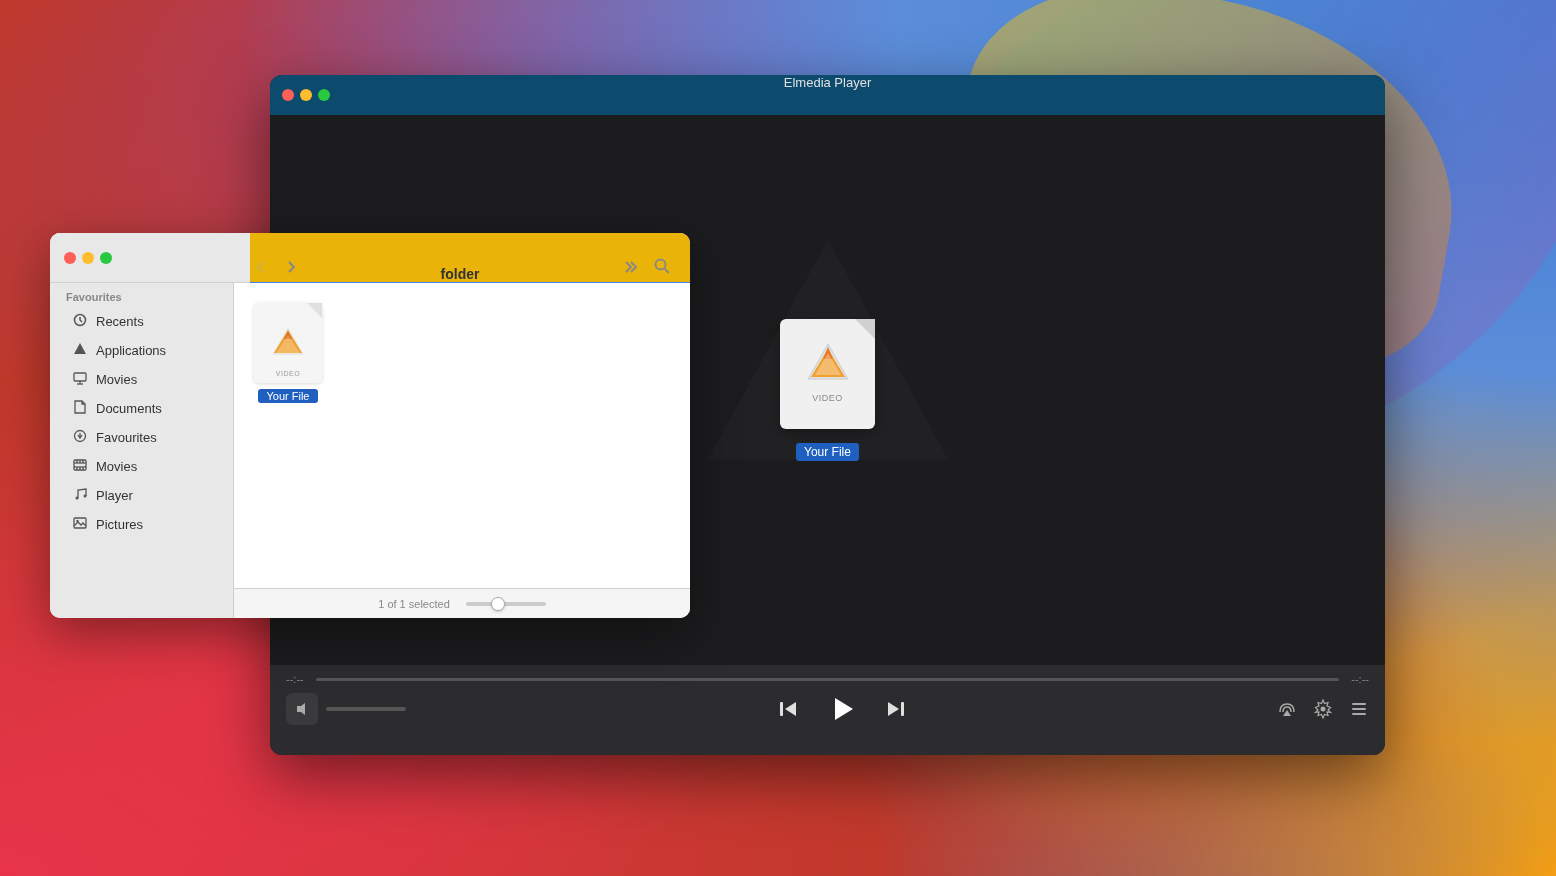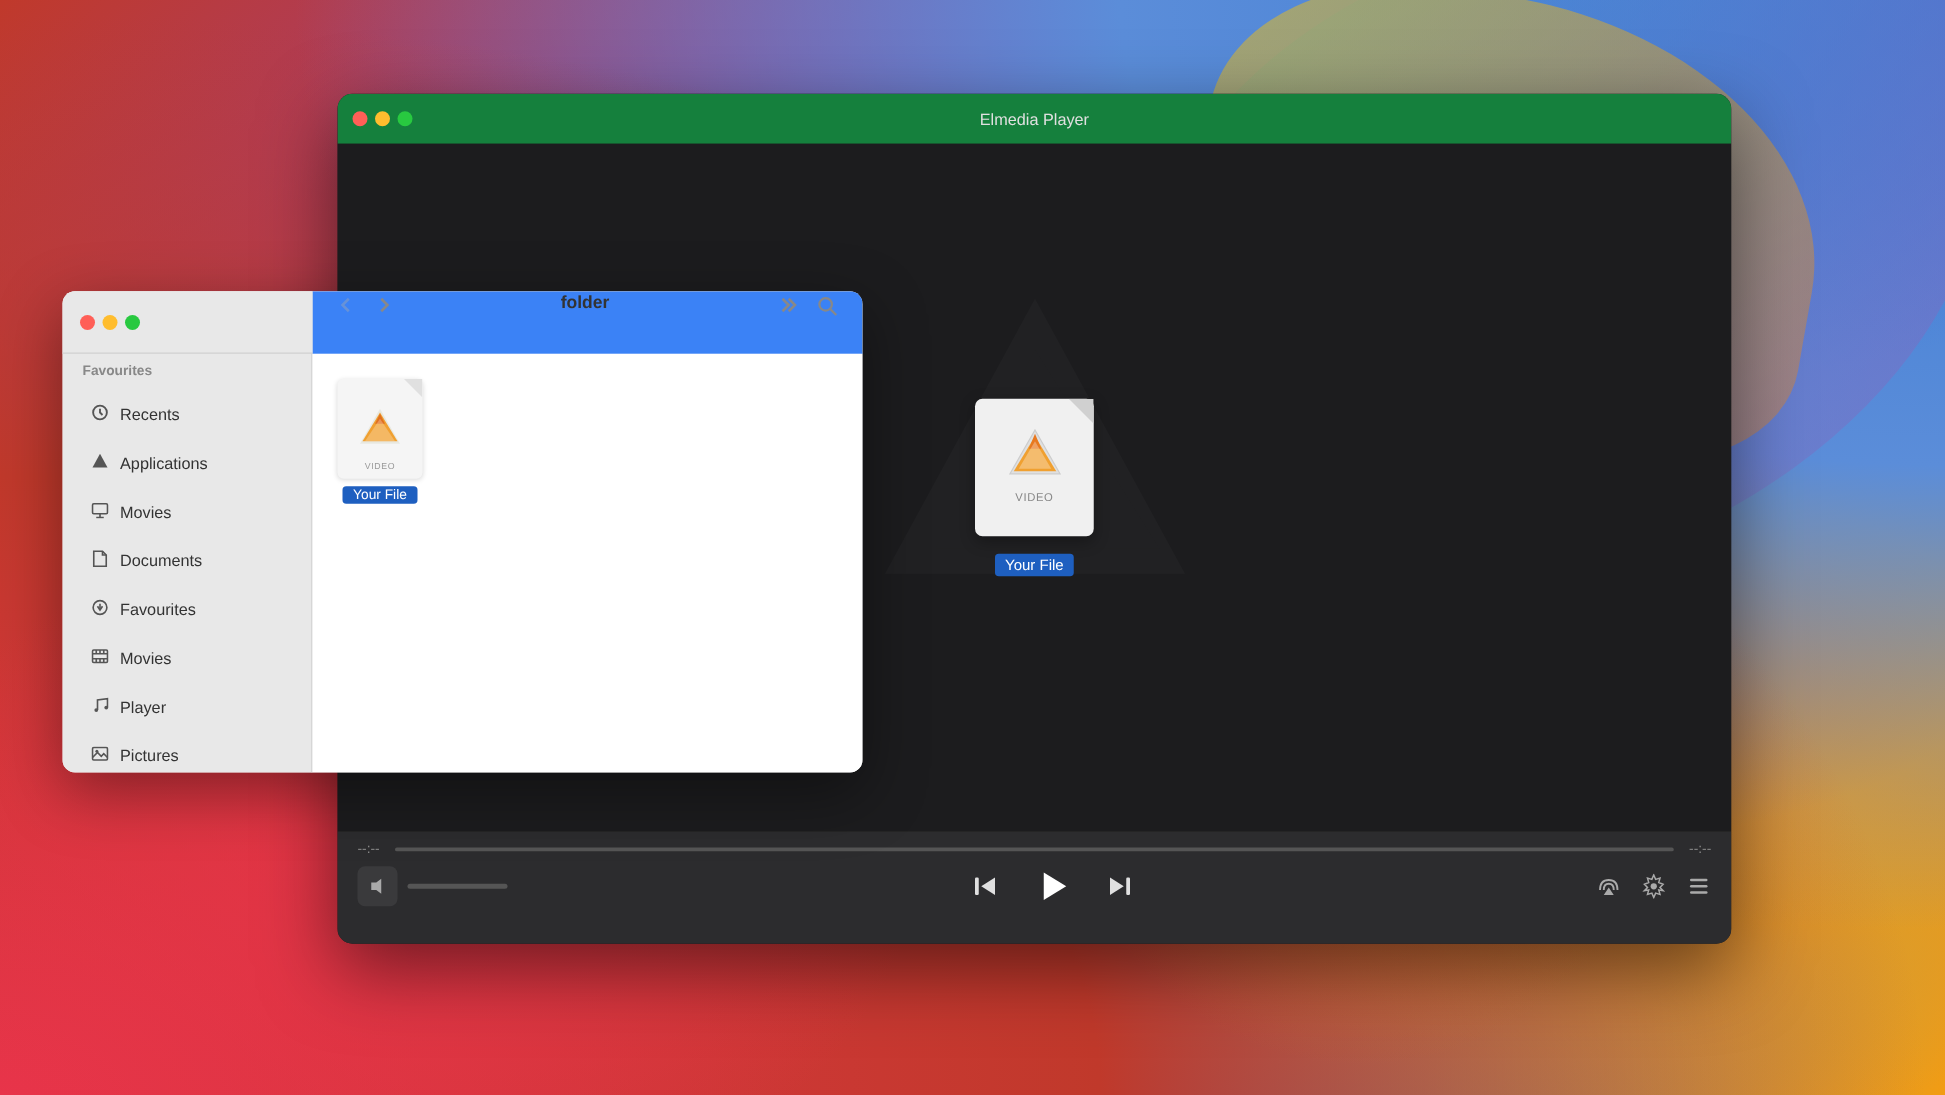--- a/index.html
+++ b/index.html
@@ -67,23 +67,22 @@
       background: #1c1c1e;
       border-radius: 12px;
       box-shadow: 0 20px 60px rgba(0,0,0,0.5);
       overflow: hidden;
       display: flex;
       flex-direction: column;
     }
 
     .media-player-titlebar {
       height: 40px;
-      background: #15803d;
-      display: flex;
-      align-items: center;
+      background: #0c4a6e;
+      display: flex;
       justify-content: center;
       position: relative;
       flex-shrink: 0;
     }
 
     .media-player-title {
       color: #e0e0e0;
       font-size: 13px;
       font-weight: 500;
     }
@@ -295,28 +294,27 @@
       width: 640px;
       height: 385px;
       background: #f5f5f5;
       border-radius: 10px;
       box-shadow: 0 15px 50px rgba(0,0,0,0.4);
       overflow: hidden;
       display: flex;
     }
 
     .finder-sidebar {
-      width: 200px;
+      width: 184px;
       background: #e8e8e8;
       border-right: 1px solid #d0d0d0;
       display: flex;
       flex-direction: column;
       padding-top: 50px;
       flex-shrink: 0;
-      justify-content: space-between;
     }
 
     .finder-titlebar {
       position: absolute;
       top: 0;
       left: 0;
       width: 200px;
       height: 50px;
       background: #e8e8e8;
       display: flex;
@@ -362,24 +360,24 @@
     }
 
     .finder-main {
       flex: 1;
       display: flex;
       flex-direction: column;
     }
 
     .finder-toolbar {
       height: 50px;
-      background: #3b82f6;
+      background: #eab308;
       border-bottom: 1px solid #3b82f6;
       display: flex;
-      align-items: flex-start;
+      align-items: flex-end;
       padding: 0 16px;
       gap: 8px;
     }
 
     .nav-btn {
       background: none;
       border: none;
       cursor: pointer;
       color: #888;
       font-size: 16px;
@@ -770,14 +768,20 @@
               <polygon points="20,8 24,16 16,16" fill="#e07020"></polygon>
               <polygon points="20,12 32,30 8,30" fill="white" opacity="0.25"></polygon>
             </svg>
           </div>
           <span class="file-type-label">VIDEO</span>
         </div>
         <div class="file-name-badge">Your File</div>
       </div>
     </div>
 
+    <div class="finder-status-bar">
+      <span class="status-text">1 of 1 selected</span>
+      <div class="status-slider-track">
+        <div class="status-slider-thumb"></div>
+      </div>
+    </div>
   </div>
 </div>
 
 </body></html>

